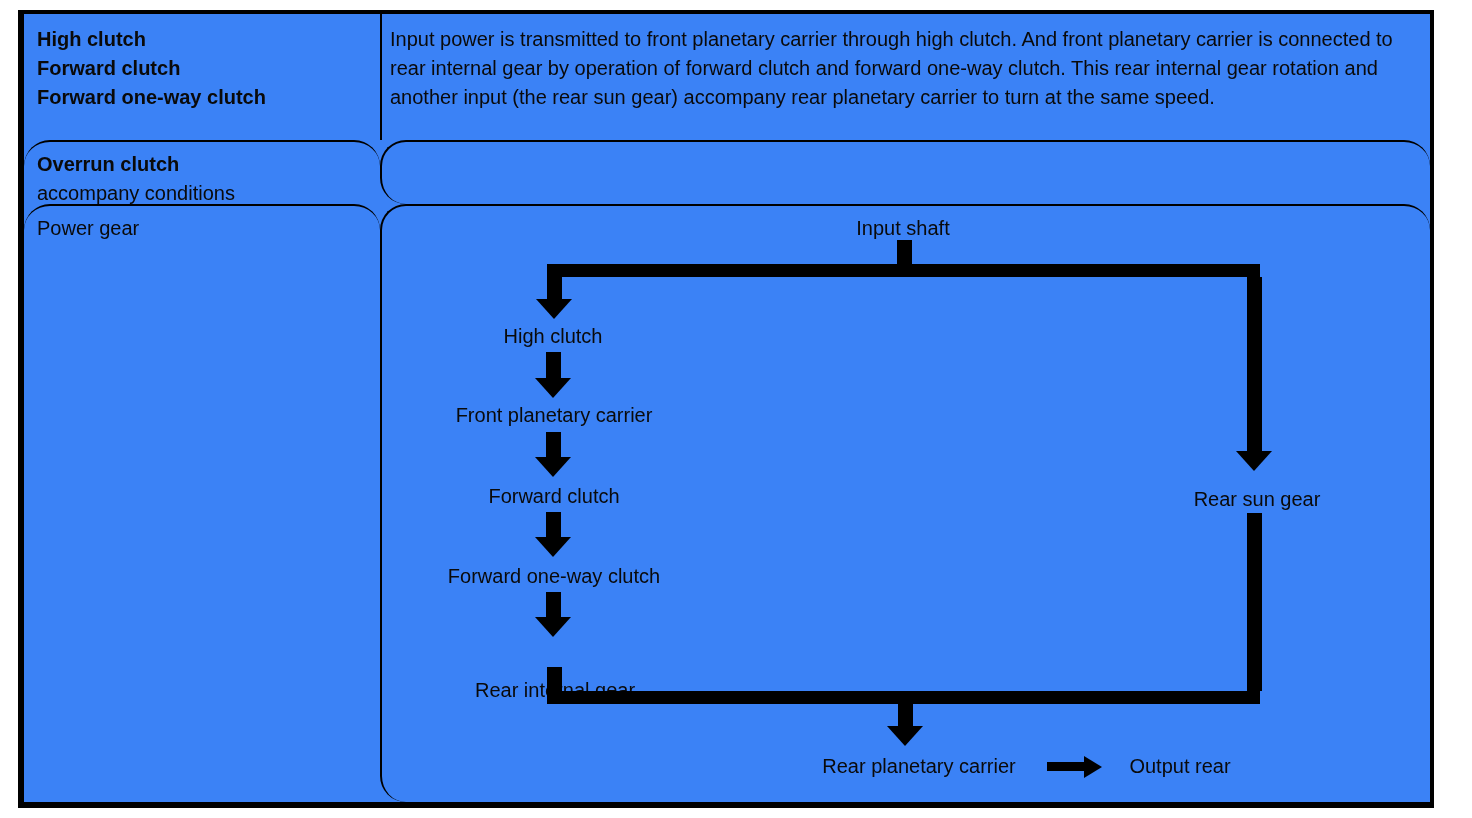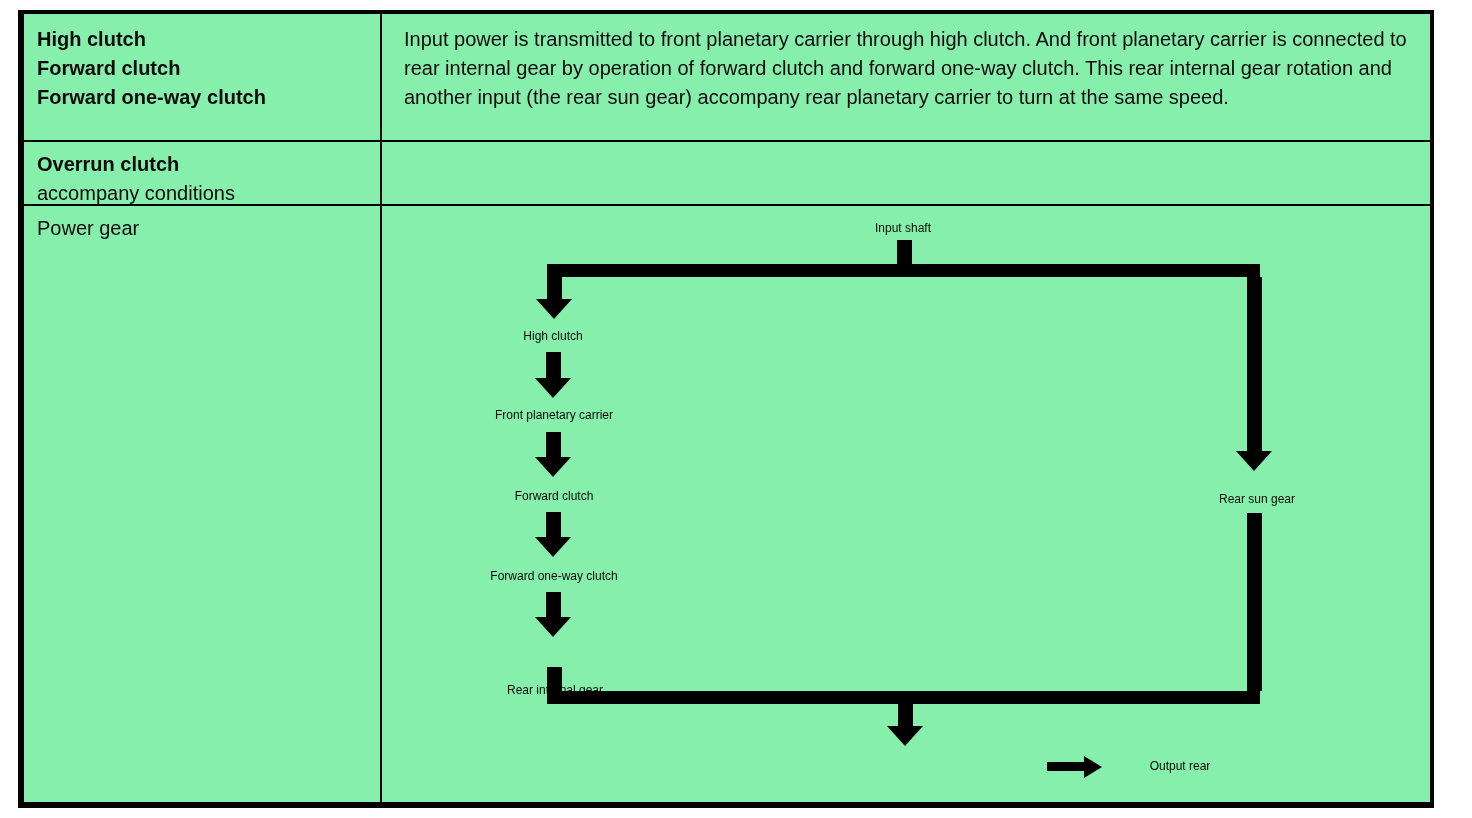--- a/index.html
+++ b/index.html
@@ -8,33 +8,33 @@
     position:relative; width:1472px; height:818px; background:#ffffff;
     font-family:"Liberation Sans","DejaVu Sans",sans-serif; color:#0a0a0a;
     overflow:hidden;
   }
   .spec-table {
     position:absolute; left:18px; top:10px; width:1416px; height:798px;
     border:4px solid #000; border-left-width:6px; border-bottom-width:6px;
     display:grid;
     grid-template-columns:356px 1fr;
     grid-template-rows:126px 64px 1fr;
-    background:#86efac;
+    background:#3b82f6;
   }
   .cell { font-size:20px; line-height:29px; }
   .c-right { border-left:2px solid #000; }
-  .r2, .r3 { border-top:2px solid #000; }
+  .r2, .r3 { border-top:2px solid #000;border-radius:26px; }
   .pad-left-col { padding:11px 10px 0 13px; }
-  .pad-right-col { padding:11px 14px 0 22px; }
+  .pad-right-col { padding:11px 14px 0 8px; }
   .bold { font-weight:bold; }
   sub { font-size:14px; line-height:0; }
   .cond-line2 { padding-left:33px; }
 
   
-  .diagram { position:relative; width:100%; height:100%; font-size:12px; }
+  .diagram { position:relative; width:100%; height:100%; font-size:20px; }
   .node { position:absolute; transform:translateX(-50%); white-space:nowrap; }
   .bar, .vstem, .hstem { position:absolute; background:#000; }
   .vstem { width:15px; }
   .hstem { height:9px; }
   .tri-down {
     position:absolute; width:0; height:0;
     border-left:18px solid transparent; border-right:18px solid transparent;
     border-top:20px solid #000;
   }
   .tri-right {
@@ -74,20 +74,21 @@
     <div class="cell r3 c-right" style="padding:0;">
       <div class="diagram">
 
         <div class="node" style="left:521px; top:8px;">Input shaft</div>
         <div class="node" style="left:171px; top:116px;">High clutch</div>
         <div class="node" style="left:172px; top:195px;">Front planetary carrier</div>
         <div class="node" style="left:172px; top:276px;">Forward clutch</div>
         <div class="node" style="left:172px; top:356px;">Forward one-way clutch</div>
         <div class="node" style="left:173px; top:445px;margin-top:25px;">Rear internal gear</div>
         <div class="node" style="left:875px; top:279px;">Rear sun gear</div>
+        <div class="node" style="left:537px; top:546px;">Rear planetary carrier</div>
         <div class="node" style="left:798px; top:546px;">Output rear</div>
 
         <div class="vstem" style="left:515px; top:34px; height:26px;"></div>
 
         <div class="bar" style="left:165px; top:58px; width:713px; height:13px;"></div>
 
         <div class="vstem" style="left:165px; top:69px; height:24px;"></div>
         <div class="tri-down" style="left:154px; top:93px;"></div>
 
         <div class="vstem" style="left:164px; top:146px; height:26px;"></div>

